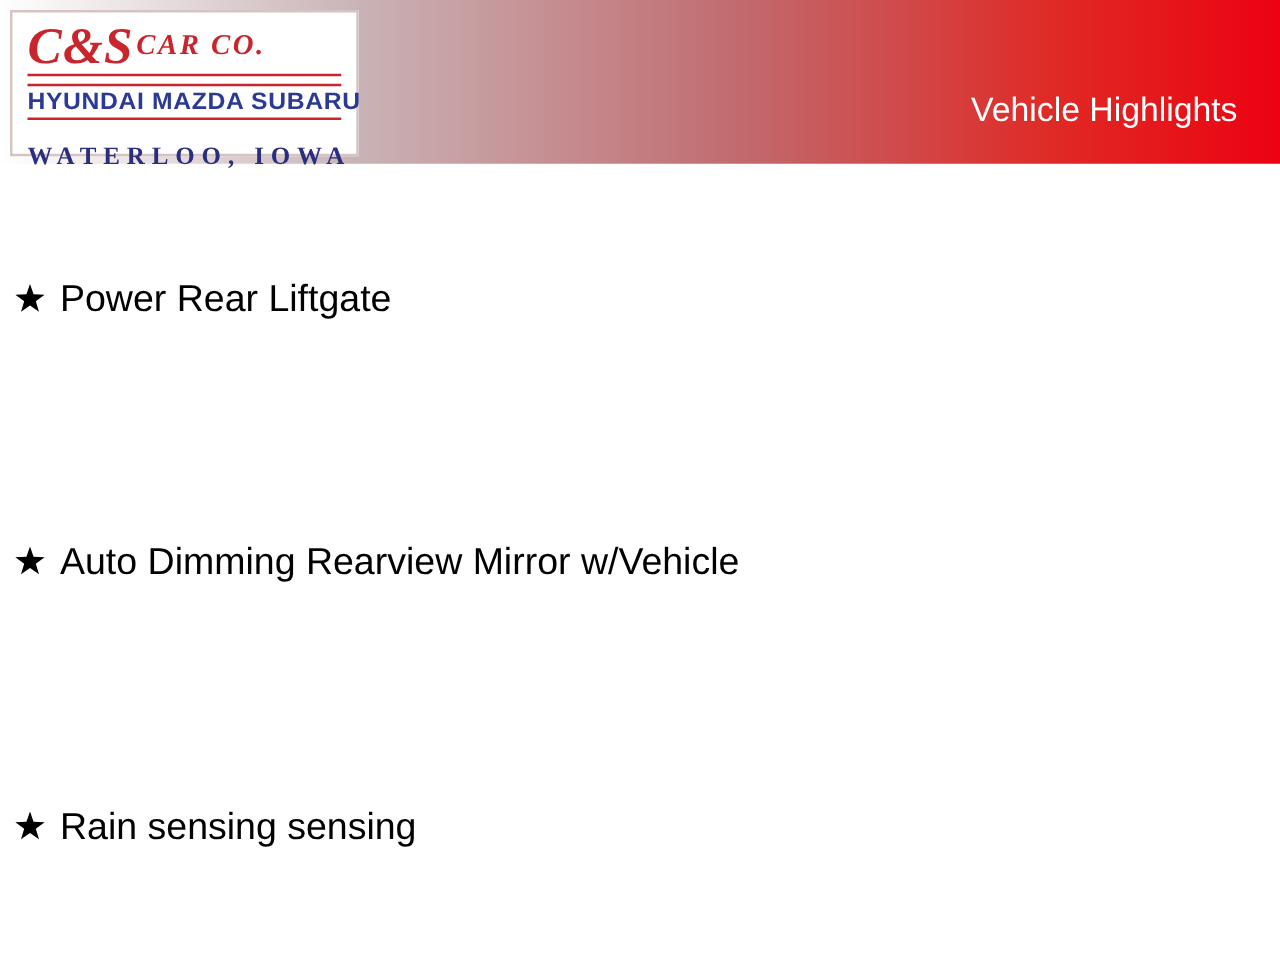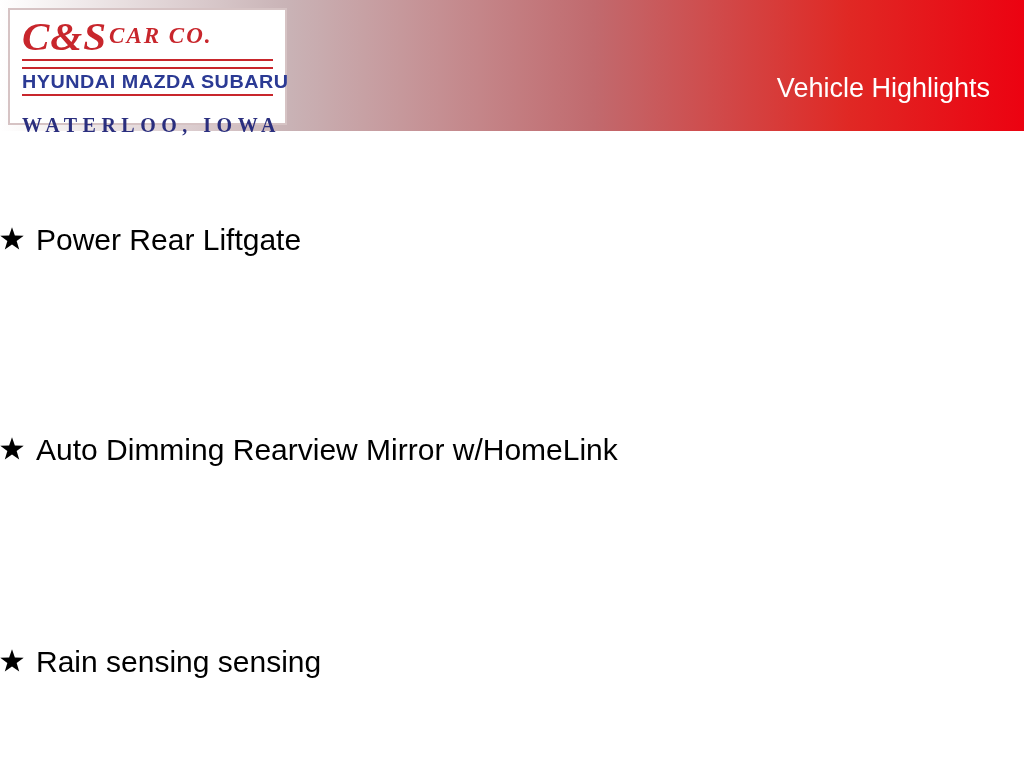--- a/index.html
+++ b/index.html
@@ -104,20 +104,21 @@
     font-size: 20px;
     color: var(--logo-navy, #2a2e7e);
     letter-spacing: 5.5px;
     white-space: nowrap;
   }
 
   
   .highlight-item {
     position: absolute;
     left: 0;
+    padding-left: 12px;
     display: flex;
     align-items: center;
     white-space: nowrap;
   }
   .highlight-item .star-icon {
     display: block;
     margin-top: -4px;
     margin-right: 12px;
     flex: 0 0 auto;
   }
@@ -153,21 +154,21 @@
     <svg class="star-icon" width="24" height="23" viewBox="0 0 51 48" aria-hidden="true">
       <polygon fill="#000000" points="25.5,0 31.6,17.6 50.4,18.1 35.4,29.3 40.8,47.2 25.5,36.5 10.2,47.2 15.6,29.3 0.6,18.1 19.4,17.6"></polygon>
     </svg>
     <span class="highlight-label">Power Rear Liftgate</span>
   </div>
 
   <div class="highlight-item item-1">
     <svg class="star-icon" width="24" height="23" viewBox="0 0 51 48" aria-hidden="true">
       <polygon fill="#000000" points="25.5,0 31.6,17.6 50.4,18.1 35.4,29.3 40.8,47.2 25.5,36.5 10.2,47.2 15.6,29.3 0.6,18.1 19.4,17.6"></polygon>
     </svg>
-    <span class="highlight-label">Auto Dimming Rearview Mirror w/HomeLink</span>
+    <span class="highlight-label">Auto Dimming Rearview Mirror w/Vehicle</span>
   </div>
 
   <div class="highlight-item item-2">
     <svg class="star-icon" width="24" height="23" viewBox="0 0 51 48" aria-hidden="true">
       <polygon fill="#000000" points="25.5,0 31.6,17.6 50.4,18.1 35.4,29.3 40.8,47.2 25.5,36.5 10.2,47.2 15.6,29.3 0.6,18.1 19.4,17.6"></polygon>
     </svg>
     <span class="highlight-label">Rain sensing sensing</span>
   </div>
 
 </div>

